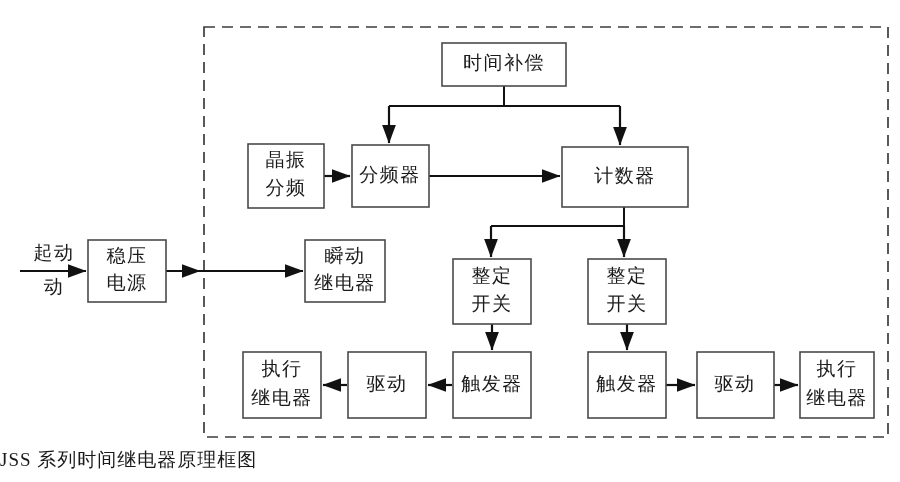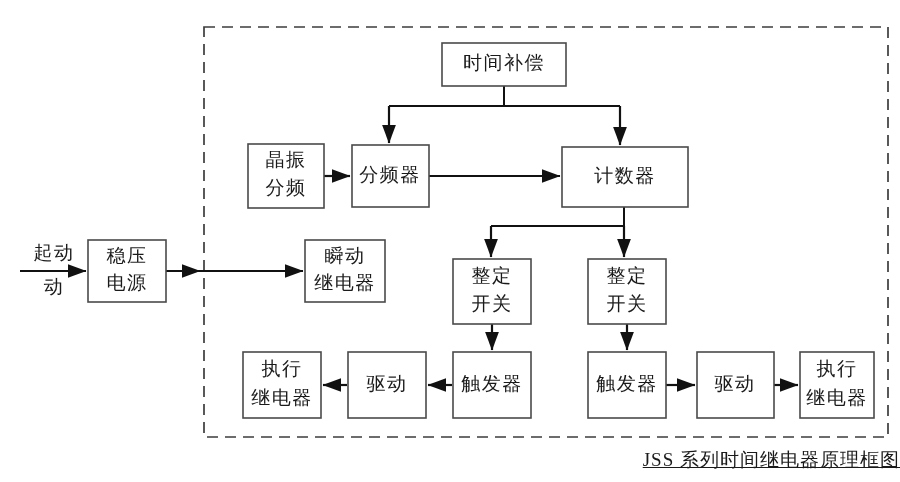--- a/index.html
+++ b/index.html
@@ -58,26 +58,25 @@
     fill: none;
     stroke: #3c3c3c;
     stroke-width: 1.7;
     stroke-dasharray: 11 7;
   }
   .caption {
     position: absolute;
     left: 0;
     top: 447px;
     width: 900px;
-    text-align: right;
+    text-align: left;
     font-family: "Liberation Serif", "DejaVu Serif", serif;
     font-size: 19px;
     color: #1a1a1a;
     letter-spacing: 1px;
-    text-decoration: underline;
   }
 </style>
 </head>
 <body>
 
 <div id="page">
 
   <svg id="diagram" viewBox="0 0 900 482">
     <defs>
       <marker id="arrowhead" markerWidth="9" markerHeight="9" refX="8.4" refY="3.2" orient="auto" markerUnits="strokeWidth">

